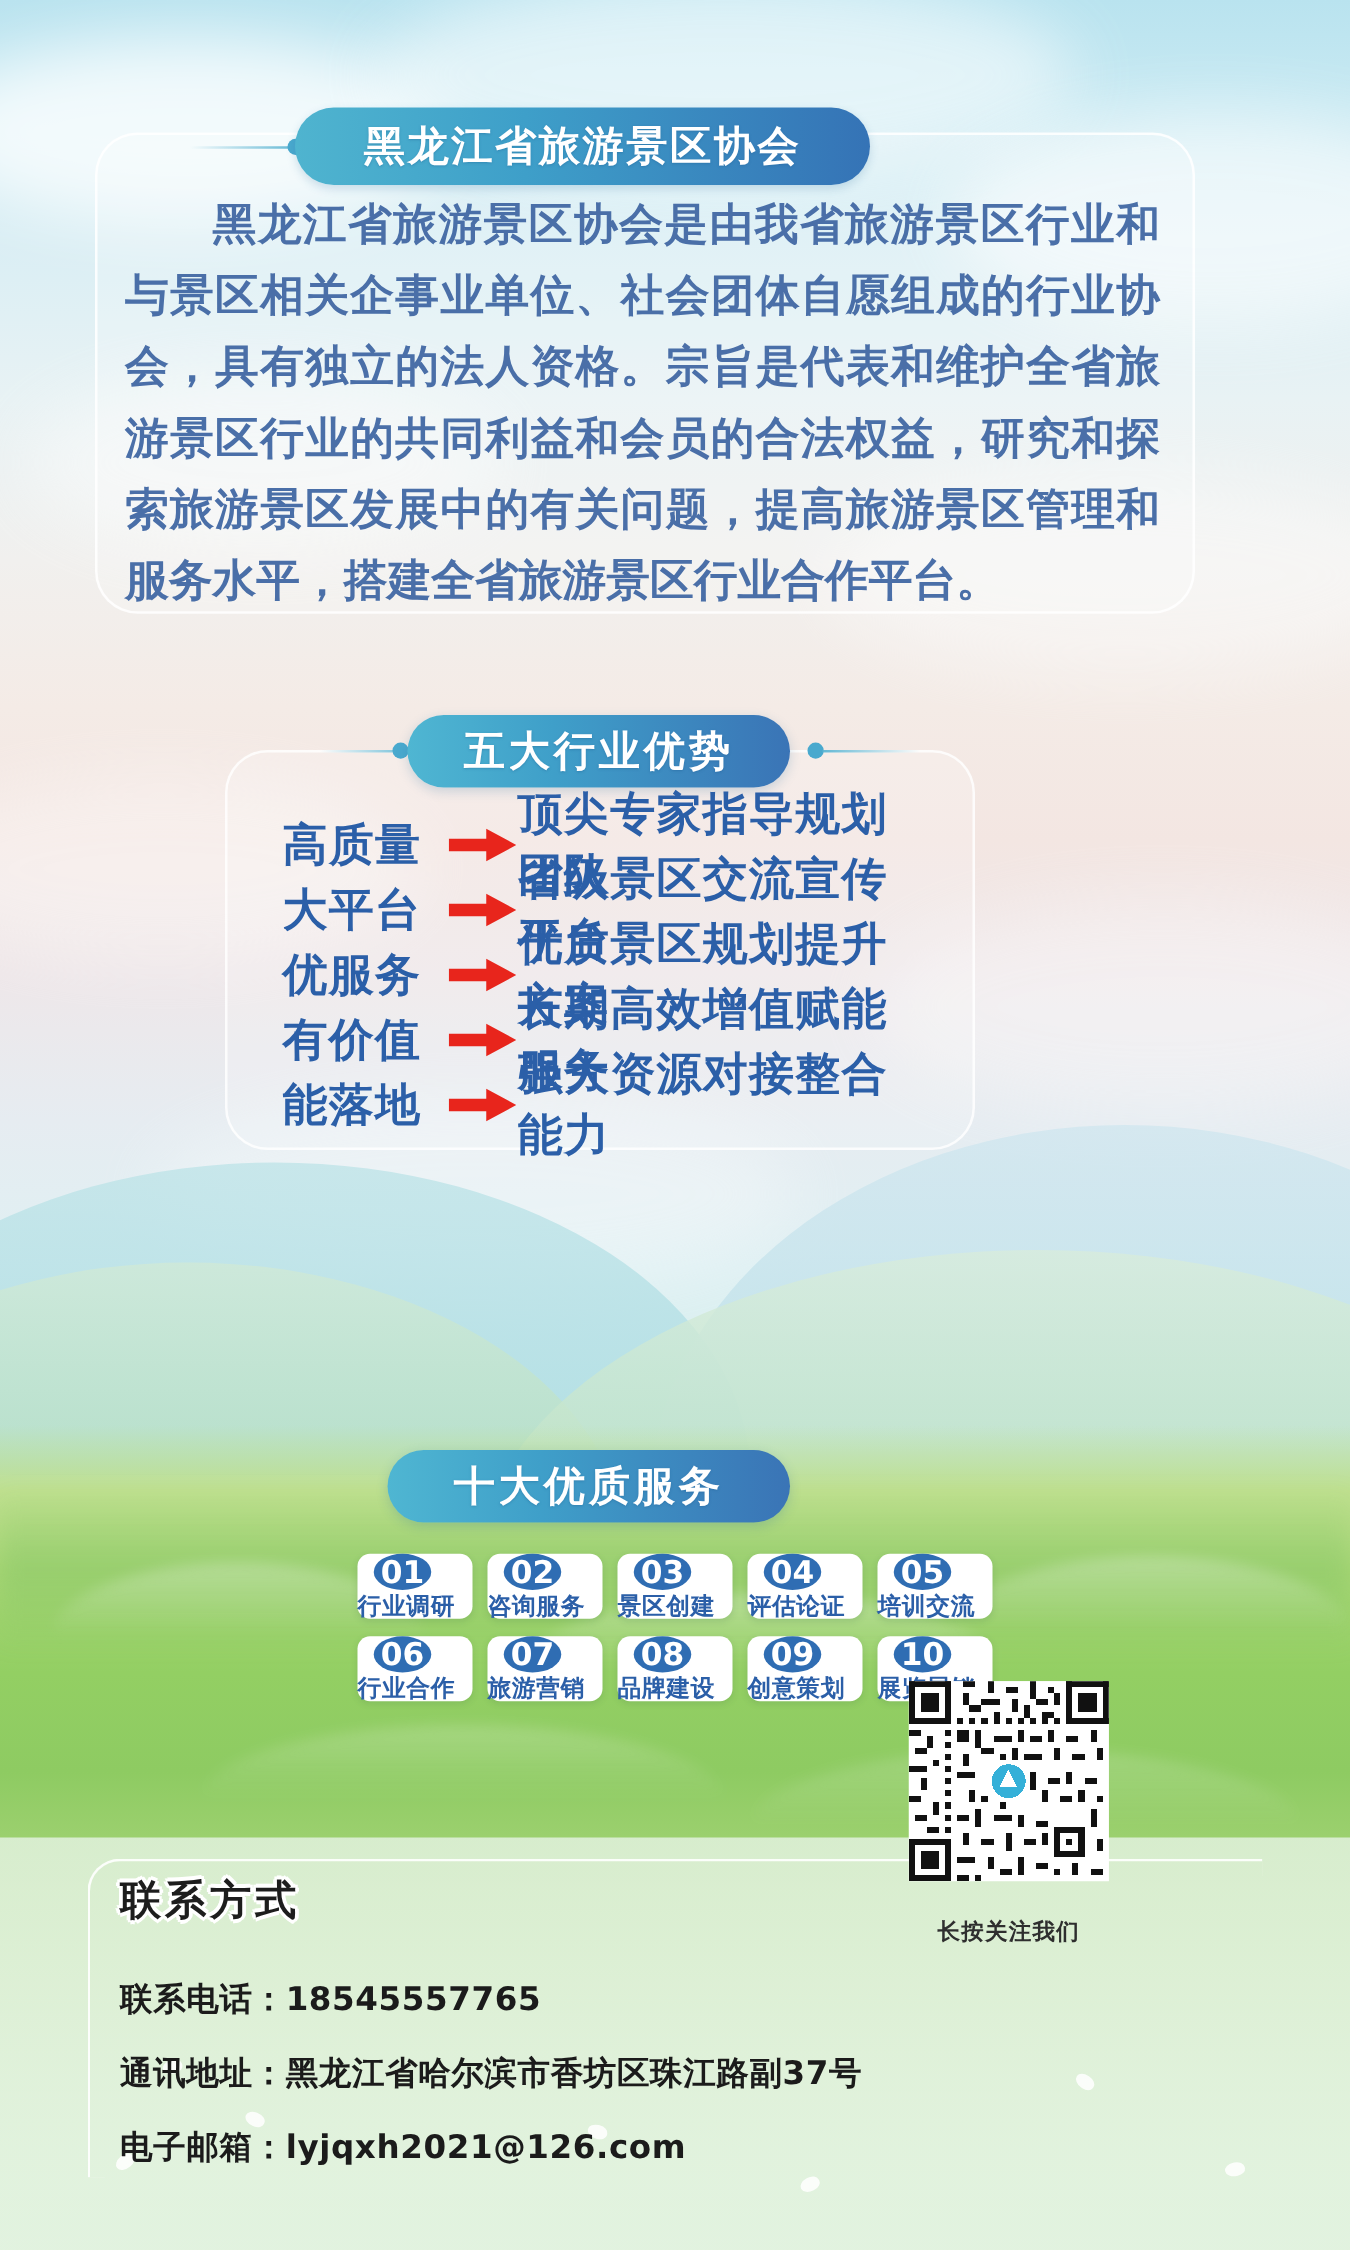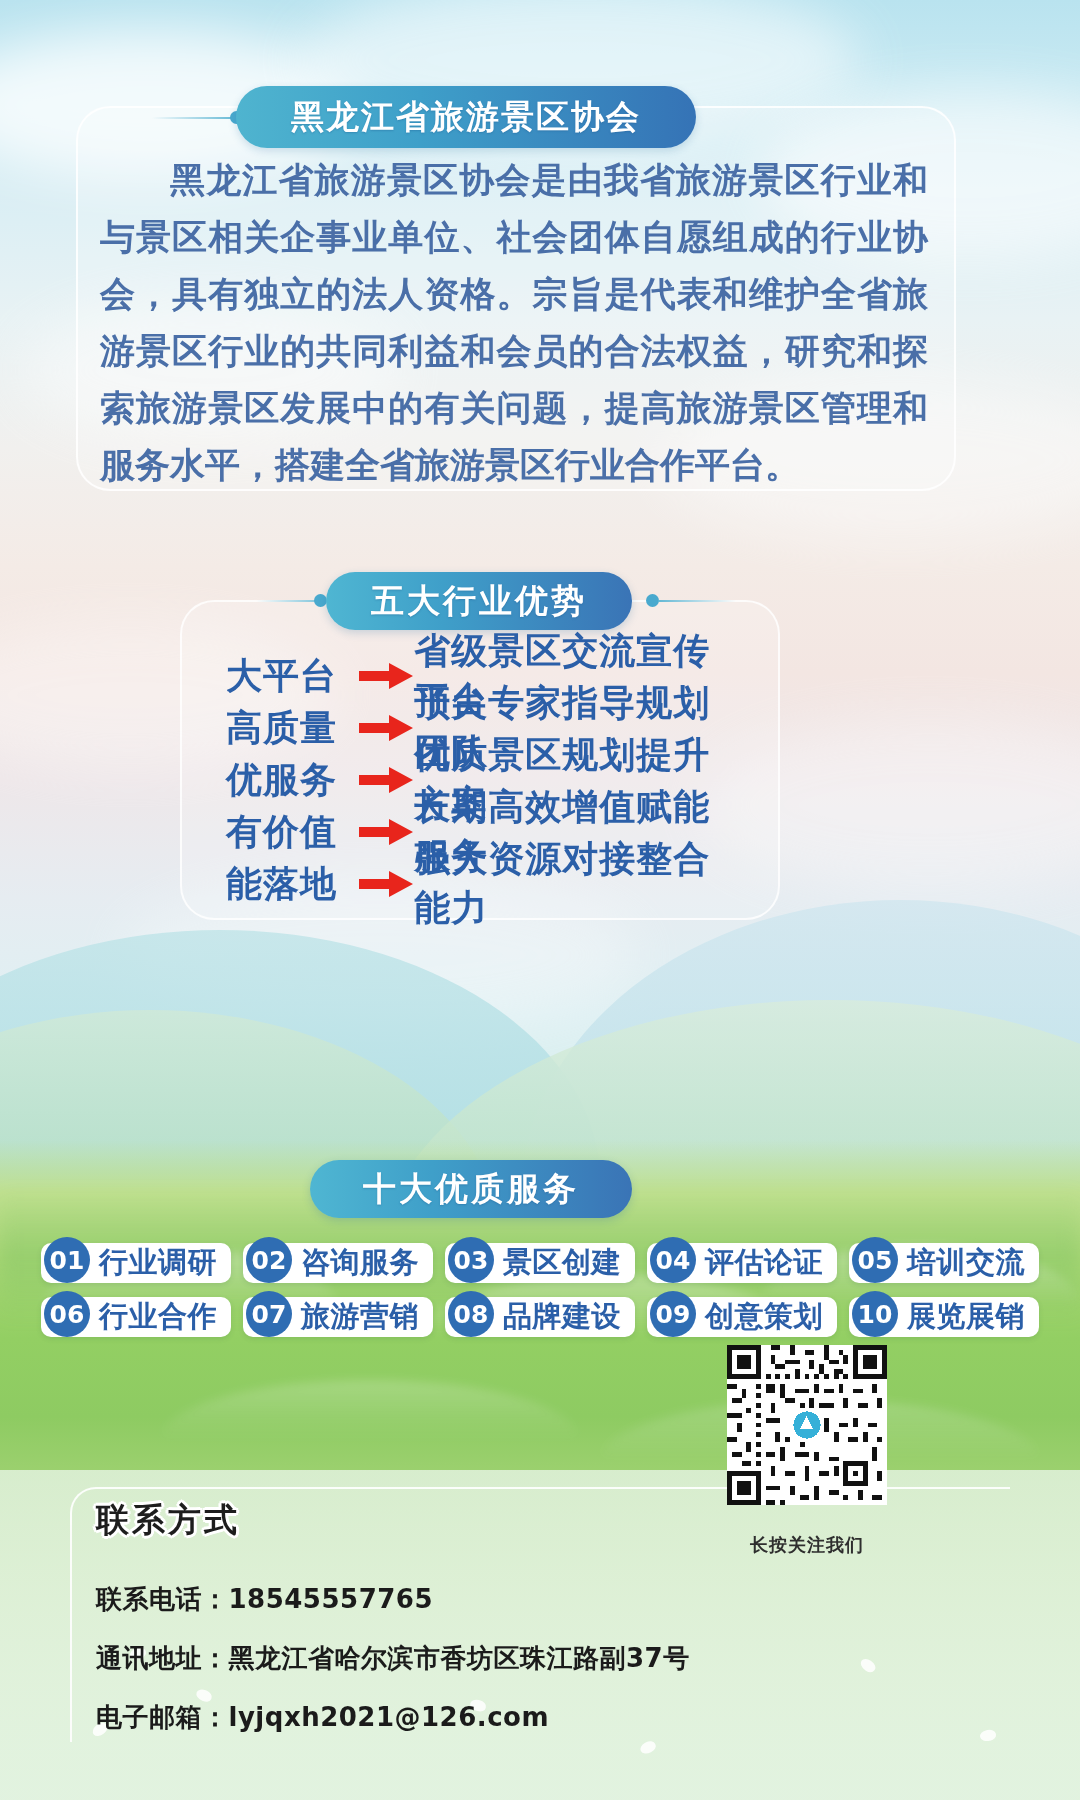--- a/index.html
+++ b/index.html
@@ -143,35 +143,36 @@
   }
   .adv-key{ width:148px; }
   .arrow{ width:62px; display:flex; align-items:center; justify-content:center; }
   .arrow svg{ display:block; }
   .adv-val{ }
 
   
   .svc-rows{ position:absolute; left:0; top:1243px; width:1080px; }
   .svc-row{ display:flex; justify-content:center; gap:12px; margin-bottom:14px; }
   .svc-chip{
-    display:flex; align-items:flex-end;
+    display:flex; align-items:center;
     background:#ffffff; border-radius:10px;
-    height:40px; padding:0 14px 0 0;
+    height:52px; padding:0 14px 0 0;
     box-shadow:0 2px 5px rgba(60,110,70,.16);
+    flex-direction:column;
   }
   .svc-num{
     width:46px; height:46px; min-width:46px; border-radius:50%;
     background:#2f6db3;
     display:flex; align-items:center; justify-content:center;
     color:#fff; font-size:25px; font-weight:bold;
     margin:0 9px 0 3px;
     font-family:"DejaVu Sans","Liberation Sans",sans-serif;
   }
   .svc-label{
-    color:#2b5fa8; font-size:29px; font-weight:bold; letter-spacing:.5px;
+    color:#2b5fa8; font-size:19px; font-weight:bold; letter-spacing:.5px;
     font-family:"DejaVu Sans","Liberation Sans",sans-serif;
   }
 
   
   .contact-card{
     position:absolute; left:70px; top:1487px; width:940px; height:255px;
     border-top:2px solid rgba(255,255,255,.9);
     border-left:2px solid rgba(255,255,255,.9);
     border-top-left-radius:26px;
     border-bottom-left-radius:0;
@@ -258,36 +259,36 @@
     <div class="deco-dot" style="left:314px; top:594px;"></div>
     <div class="deco-dot" style="left:646px; top:594px;"></div>
     <div class="deco-line" style="left:658px; top:600px; width:78px; background:linear-gradient(270deg,rgba(90,180,210,0),rgba(90,180,210,.95));"></div>
 
     <div class="sec-pill" id="adv-pill">
       <span>五大行业优势</span>
     </div>
 
     <div class="adv-list">
       <div class="adv-row">
+        <span class="adv-key">高质量</span>
+        <span class="arrow">
+          <svg width="54" height="30" viewBox="0 0 54 30" aria-hidden="true">
+            <path d="M0 10 H30 V2 L54 15 L30 28 V20 H0 Z" fill="#e8251c"></path>
+          </svg>
+        </span>
+        <span class="adv-val">顶尖专家指导规划团队</span>
+      </div>
+      <div class="adv-row">
         <span class="adv-key">大平台</span>
         <span class="arrow">
           <svg width="54" height="30" viewBox="0 0 54 30" aria-hidden="true">
             <path d="M0 10 H30 V2 L54 15 L30 28 V20 H0 Z" fill="#e8251c"></path>
           </svg>
         </span>
         <span class="adv-val">省级景区交流宣传平台</span>
-      </div>
-      <div class="adv-row">
-        <span class="adv-key">高质量</span>
-        <span class="arrow">
-          <svg width="54" height="30" viewBox="0 0 54 30" aria-hidden="true">
-            <path d="M0 10 H30 V2 L54 15 L30 28 V20 H0 Z" fill="#e8251c"></path>
-          </svg>
-        </span>
-        <span class="adv-val">顶尖专家指导规划团队</span>
       </div>
       <div class="adv-row">
         <span class="adv-key">优服务</span>
         <span class="arrow">
           <svg width="54" height="30" viewBox="0 0 54 30" aria-hidden="true">
             <path d="M0 10 H30 V2 L54 15 L30 28 V20 H0 Z" fill="#e8251c"></path>
           </svg>
         </span>
         <span class="adv-val">优质景区规划提升方案</span>
       </div>

